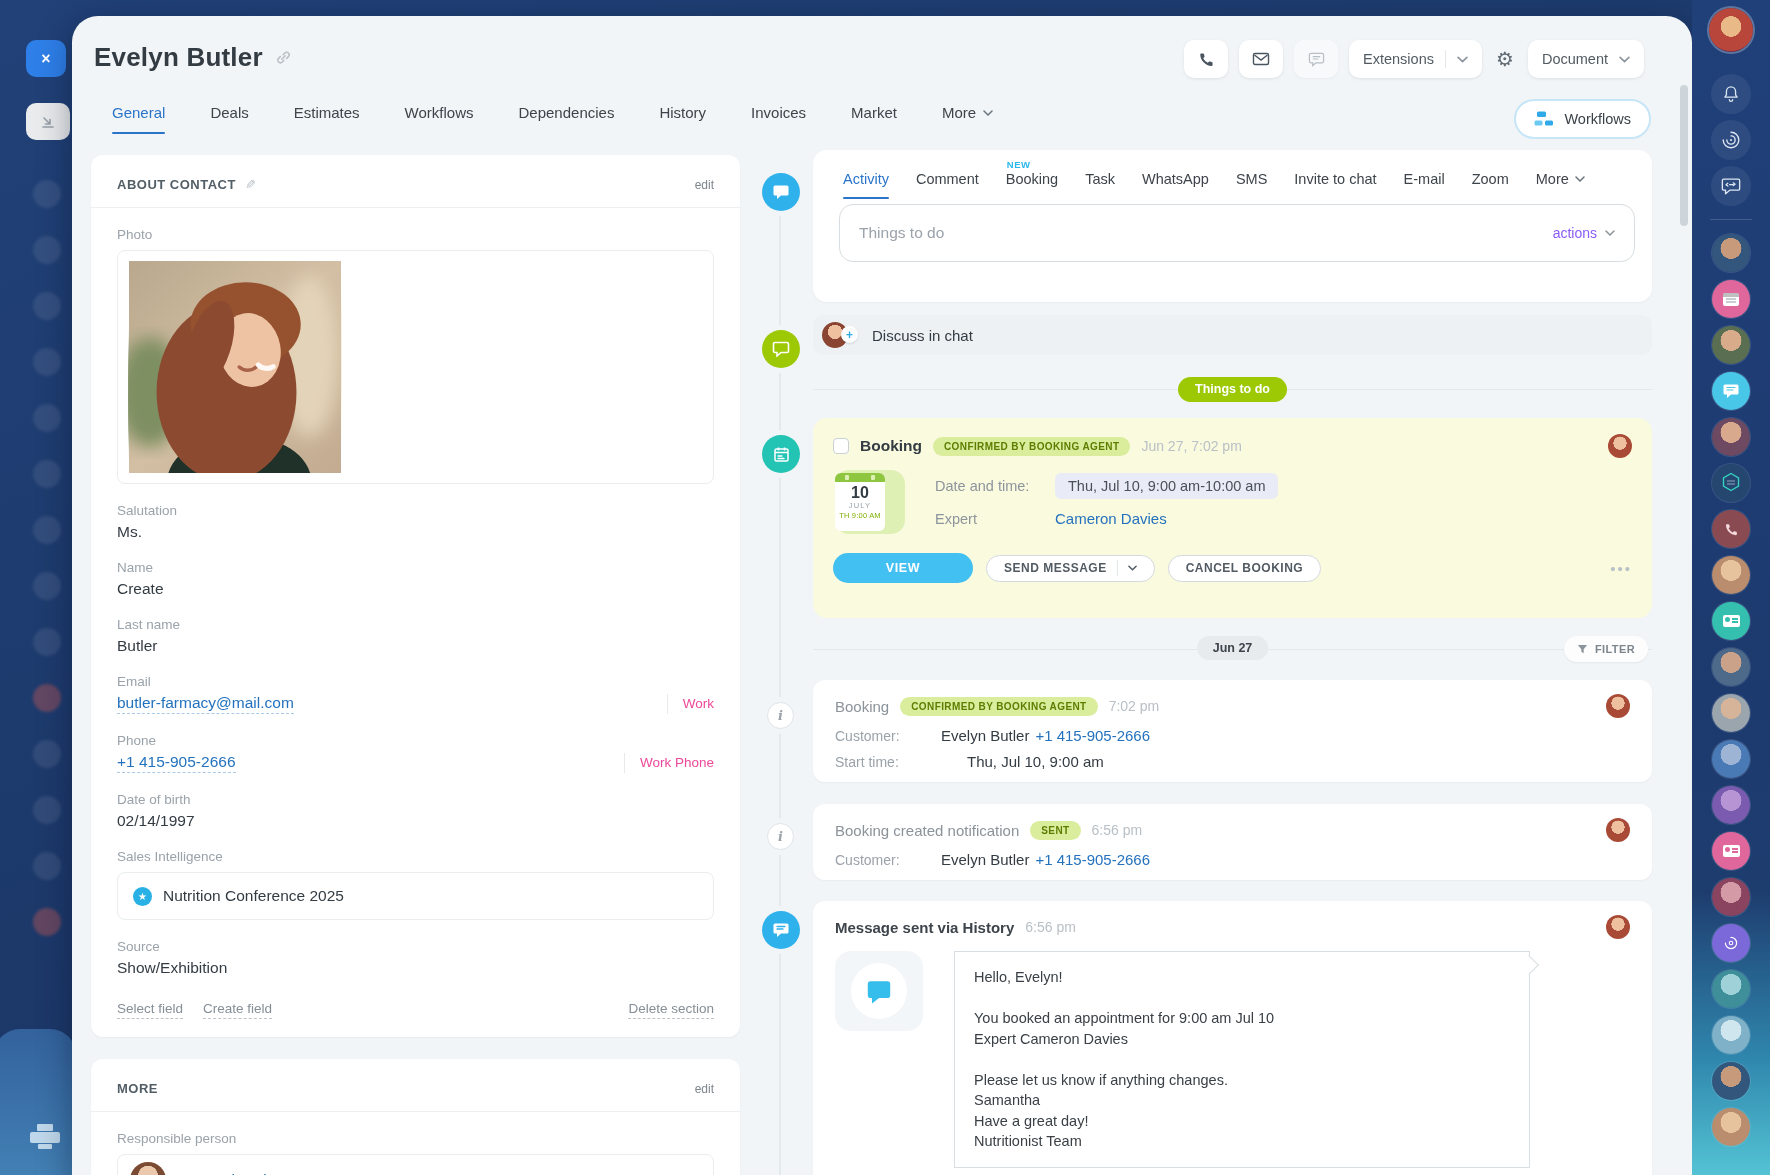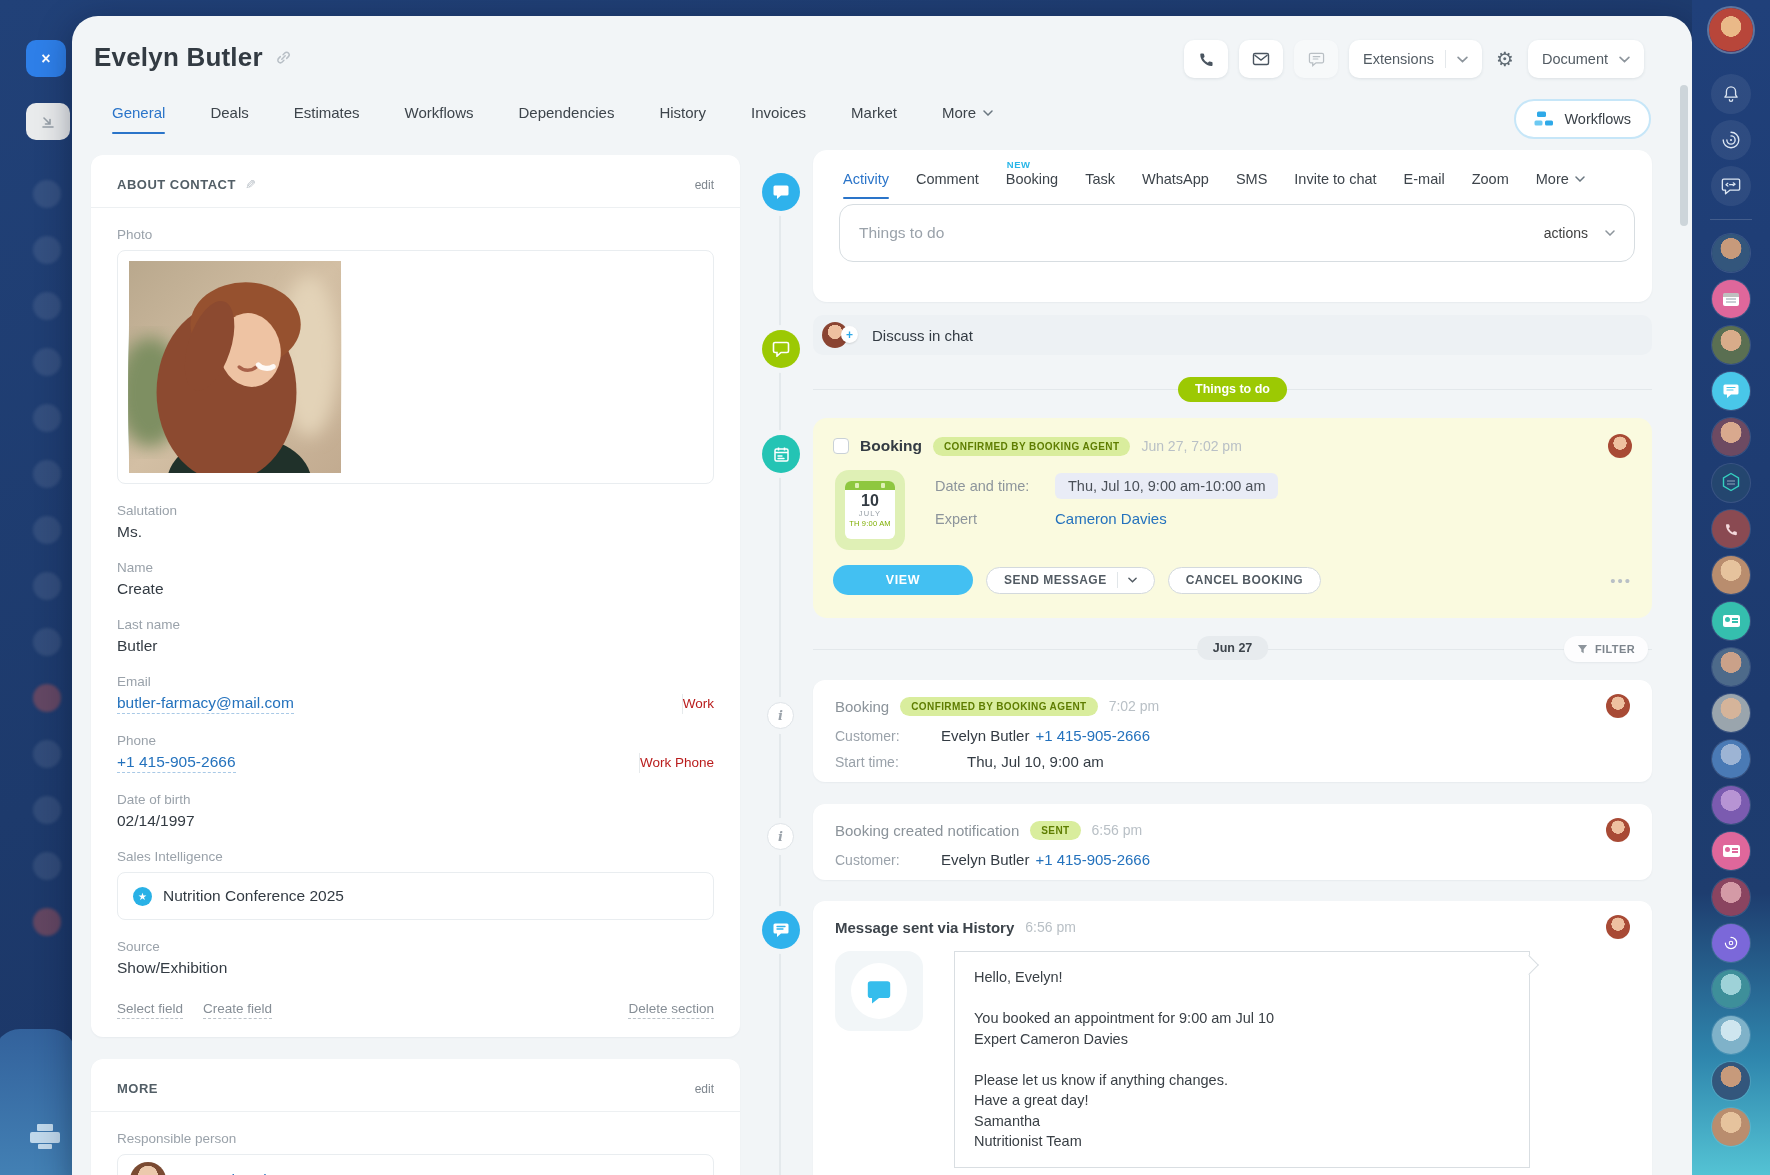--- a/index.html
+++ b/index.html
@@ -42,21 +42,21 @@
   .about-panel{padding:22px 26px 18px}
   .panel-head{display:flex;align-items:center;gap:9px}
   .panel-title{font-size:13px;font-weight:bold;color:#525e66;letter-spacing:.5px}
   .pencil{color:#b8bfc6;font-size:13px;transform:scaleX(-1);cursor:pointer}
   .edit-link{margin-left:auto;font-size:12px;color:#7d858d;cursor:pointer}
   .panel-sep{height:1px;background:#edf0f2;margin:15px -26px 0}
   .f-label{font-size:13.5px;color:#9aa2aa;margin-top:19px}
   .f-value{font-size:15.5px;color:#333b43;margin-top:5px}
   .f-row{display:flex;align-items:center;margin-top:5px}
   .link-val{font-size:15.5px;color:#2472bd;border-bottom:1px dashed #a9c9e6;padding-bottom:1px;cursor:pointer}
-  .f-tag{margin-left:auto;color:#b91c1c;font-size:13.5px;padding-left:0;border-left:1px solid #e6eaec;line-height:20px}
+  .f-tag{margin-left:auto;color:#ec4899;font-size:13.5px;padding-left:15px;border-left:1px solid #e6eaec;line-height:20px}
   .photo-box{margin-top:8px;border:1px solid #e9edf0;border-radius:8px;padding:10px;height:234px;background:#fff}
   .photo{width:214px;height:212px;overflow:hidden}
   .si-box{margin-top:8px;border:1px solid #e9edf0;border-radius:8px;height:48px;display:flex;align-items:center;gap:11px;padding:0 15px;font-size:15.5px;color:#333b43}
   .star-ic{width:19px;height:19px;border-radius:50%;background:#29b1e6;color:#fff;font-size:10px;display:flex;align-items:center;justify-content:center;flex:none}
   .links-row{display:flex;gap:20px;margin-top:24px;font-size:13.5px;color:#868e96}
   .dashed{border-bottom:1px dashed #bcc3c9;padding-bottom:2px;cursor:pointer}
   .ml-auto{margin-left:auto}
   .more-panel{margin-top:22px;padding:22px 26px;height:210px}
   .person-box{margin-top:8px;border:1px solid #e9edf0;border-radius:8px;padding:7px 12px;display:flex;align-items:center;gap:12px}
   .person-name{color:#2472bd;font-size:15.5px;cursor:pointer}
@@ -77,37 +77,37 @@
   .right-col{position:absolute;left:741px;top:134px;width:839px}
   .activity-panel{height:152px;border-radius:14px;background:#fff;box-shadow:0 1px 2px rgba(60,80,100,.06)}
   .a-tabs{display:flex;gap:27px;padding:21px 30px 0}
   .a-tab{font-size:14.5px;color:#3d444b;padding-bottom:12px;position:relative;cursor:pointer;display:flex;align-items:center;gap:6px}
   .a-tab.active{color:#2a74c9}
   .a-tab.active::after{content:'';position:absolute;left:0;right:0;bottom:0;height:2.5px;background:#2a74c9;border-radius:2px}
   .new-badge{position:absolute;top:-12px;left:1px;color:#29b6e8;font-size:9.5px;font-weight:bold;letter-spacing:.5px}
   .todo-box{margin:5px 17px 0 26px;height:58px;border:1px solid #d7dde1;border-radius:14px;display:flex;align-items:center;padding:0 19px;background:#fff}
   .todo-box input{flex:1;border:none;outline:none;font-size:15.5px;color:#333;font-family:inherit;background:transparent}
   .todo-box input::placeholder{color:#9aa2aa}
-  .actions-dd{display:flex;gap:17px;color:#404040;font-size:14px;align-items:center;cursor:pointer}
+  .actions-dd{display:flex;gap:8px;color:#8b5cf6;font-size:14px;align-items:center;cursor:pointer}
   .discuss-row{margin-top:13px;height:40px;background:#edf1f4;border-radius:10px;display:flex;align-items:center;padding:0 9px;gap:12px;cursor:pointer}
   .disc-av{position:relative;width:38px;height:26px}
   .plus-badge{position:absolute;left:19px;top:4px;width:17px;height:17px;border-radius:50%;background:#fff;color:#2fa9e8;font-size:12px;font-weight:bold;display:flex;align-items:center;justify-content:center;box-shadow:0 1px 2px rgba(0,0,0,.12)}
   .discuss-label{font-size:15px;color:#333b43}
   .pill-row{position:relative;margin-top:22px;height:25px;display:flex;justify-content:center}
   .pill-row::before{content:'';position:absolute;left:0;right:0;top:12px;height:1px;background:#e3e8eb}
   .things-pill{position:relative;background:#9cc903;color:#fff;font-weight:bold;font-size:12.5px;padding:5px 17px;border-radius:14px}
 
   .booking-panel{margin-top:16px;background:#fafadf;border-radius:14px;padding:16px 20px;height:200px}
   .bp-head{display:flex;align-items:center;gap:11px}
   .checkbox{width:16px;height:16px;border:1.5px solid #c9d1d7;border-radius:4px;background:#fff;cursor:pointer}
   .bp-title{font-size:15.5px;font-weight:bold;color:#333b43}
   .badge-green{background:#d9ed9d;color:#5e7d00;font-size:10px;font-weight:bold;letter-spacing:.4px;padding:4px 11px;border-radius:10px;text-transform:uppercase}
   .soft-time{color:#b9c0c6;font-size:14px}
   .bp-body{display:flex;margin-top:12px;margin-left:2px}
-  .cal-tile{width:70px;height:80px;background:#dff0b5;border-radius:14px;display:flex;align-items:center;justify-content:center;cursor:pointer}
+  .cal-tile{width:70px;height:64px;background:#dff0b5;border-radius:14px;display:flex;align-items:center;justify-content:flex-start;cursor:pointer}
   .cal-inner{width:50px;height:58px;background:#fff;border-radius:6px;text-align:center;overflow:hidden}
   .cal-head{height:9px;background:#8ec73f;position:relative}
   .cal-head i{position:absolute;top:2px;width:4px;height:5px;background:#dff0b5;border-radius:1px}
   .cal-head i.l{left:10px}.cal-head i.r{right:10px}
   .cal-day{font-size:16px;font-weight:bold;color:#333b43;margin-top:2px;line-height:17px}
   .cal-mon{font-size:7.5px;color:#98a0a7;letter-spacing:1.2px}
   .cal-slot{font-size:7.5px;font-weight:normal;color:#7fae00;margin-top:1px;letter-spacing:.2px}
   .bp-rows{margin-left:30px;padding-top:3px}
   .bp-row{display:flex;align-items:center;margin-bottom:11px}
   .bp-label{width:120px;color:#8d959c;font-size:14.5px}
@@ -581,22 +581,22 @@
                 </svg>
             </div>
           </div>
           <div class="msg-box">
             <div class="msg-line">Hello, Evelyn!</div>
             <div class="msg-line"></div>
             <div class="msg-line">You booked an appointment for 9:00 am Jul 10</div>
             <div class="msg-line">Expert Cameron Davies</div>
             <div class="msg-line"></div>
             <div class="msg-line">Please let us know if anything changes.</div>
+            <div class="msg-line">Samantha</div>
             <div class="msg-line">Have a great day!</div>
-            <div class="msg-line">Samantha</div>
             <div class="msg-line">Nutritionist Team</div>
           </div>
         </div>
 
       </div>
     </div>
   </div>
 
   <div class="right-rail">
     <div class="rr-avatar"></div>

